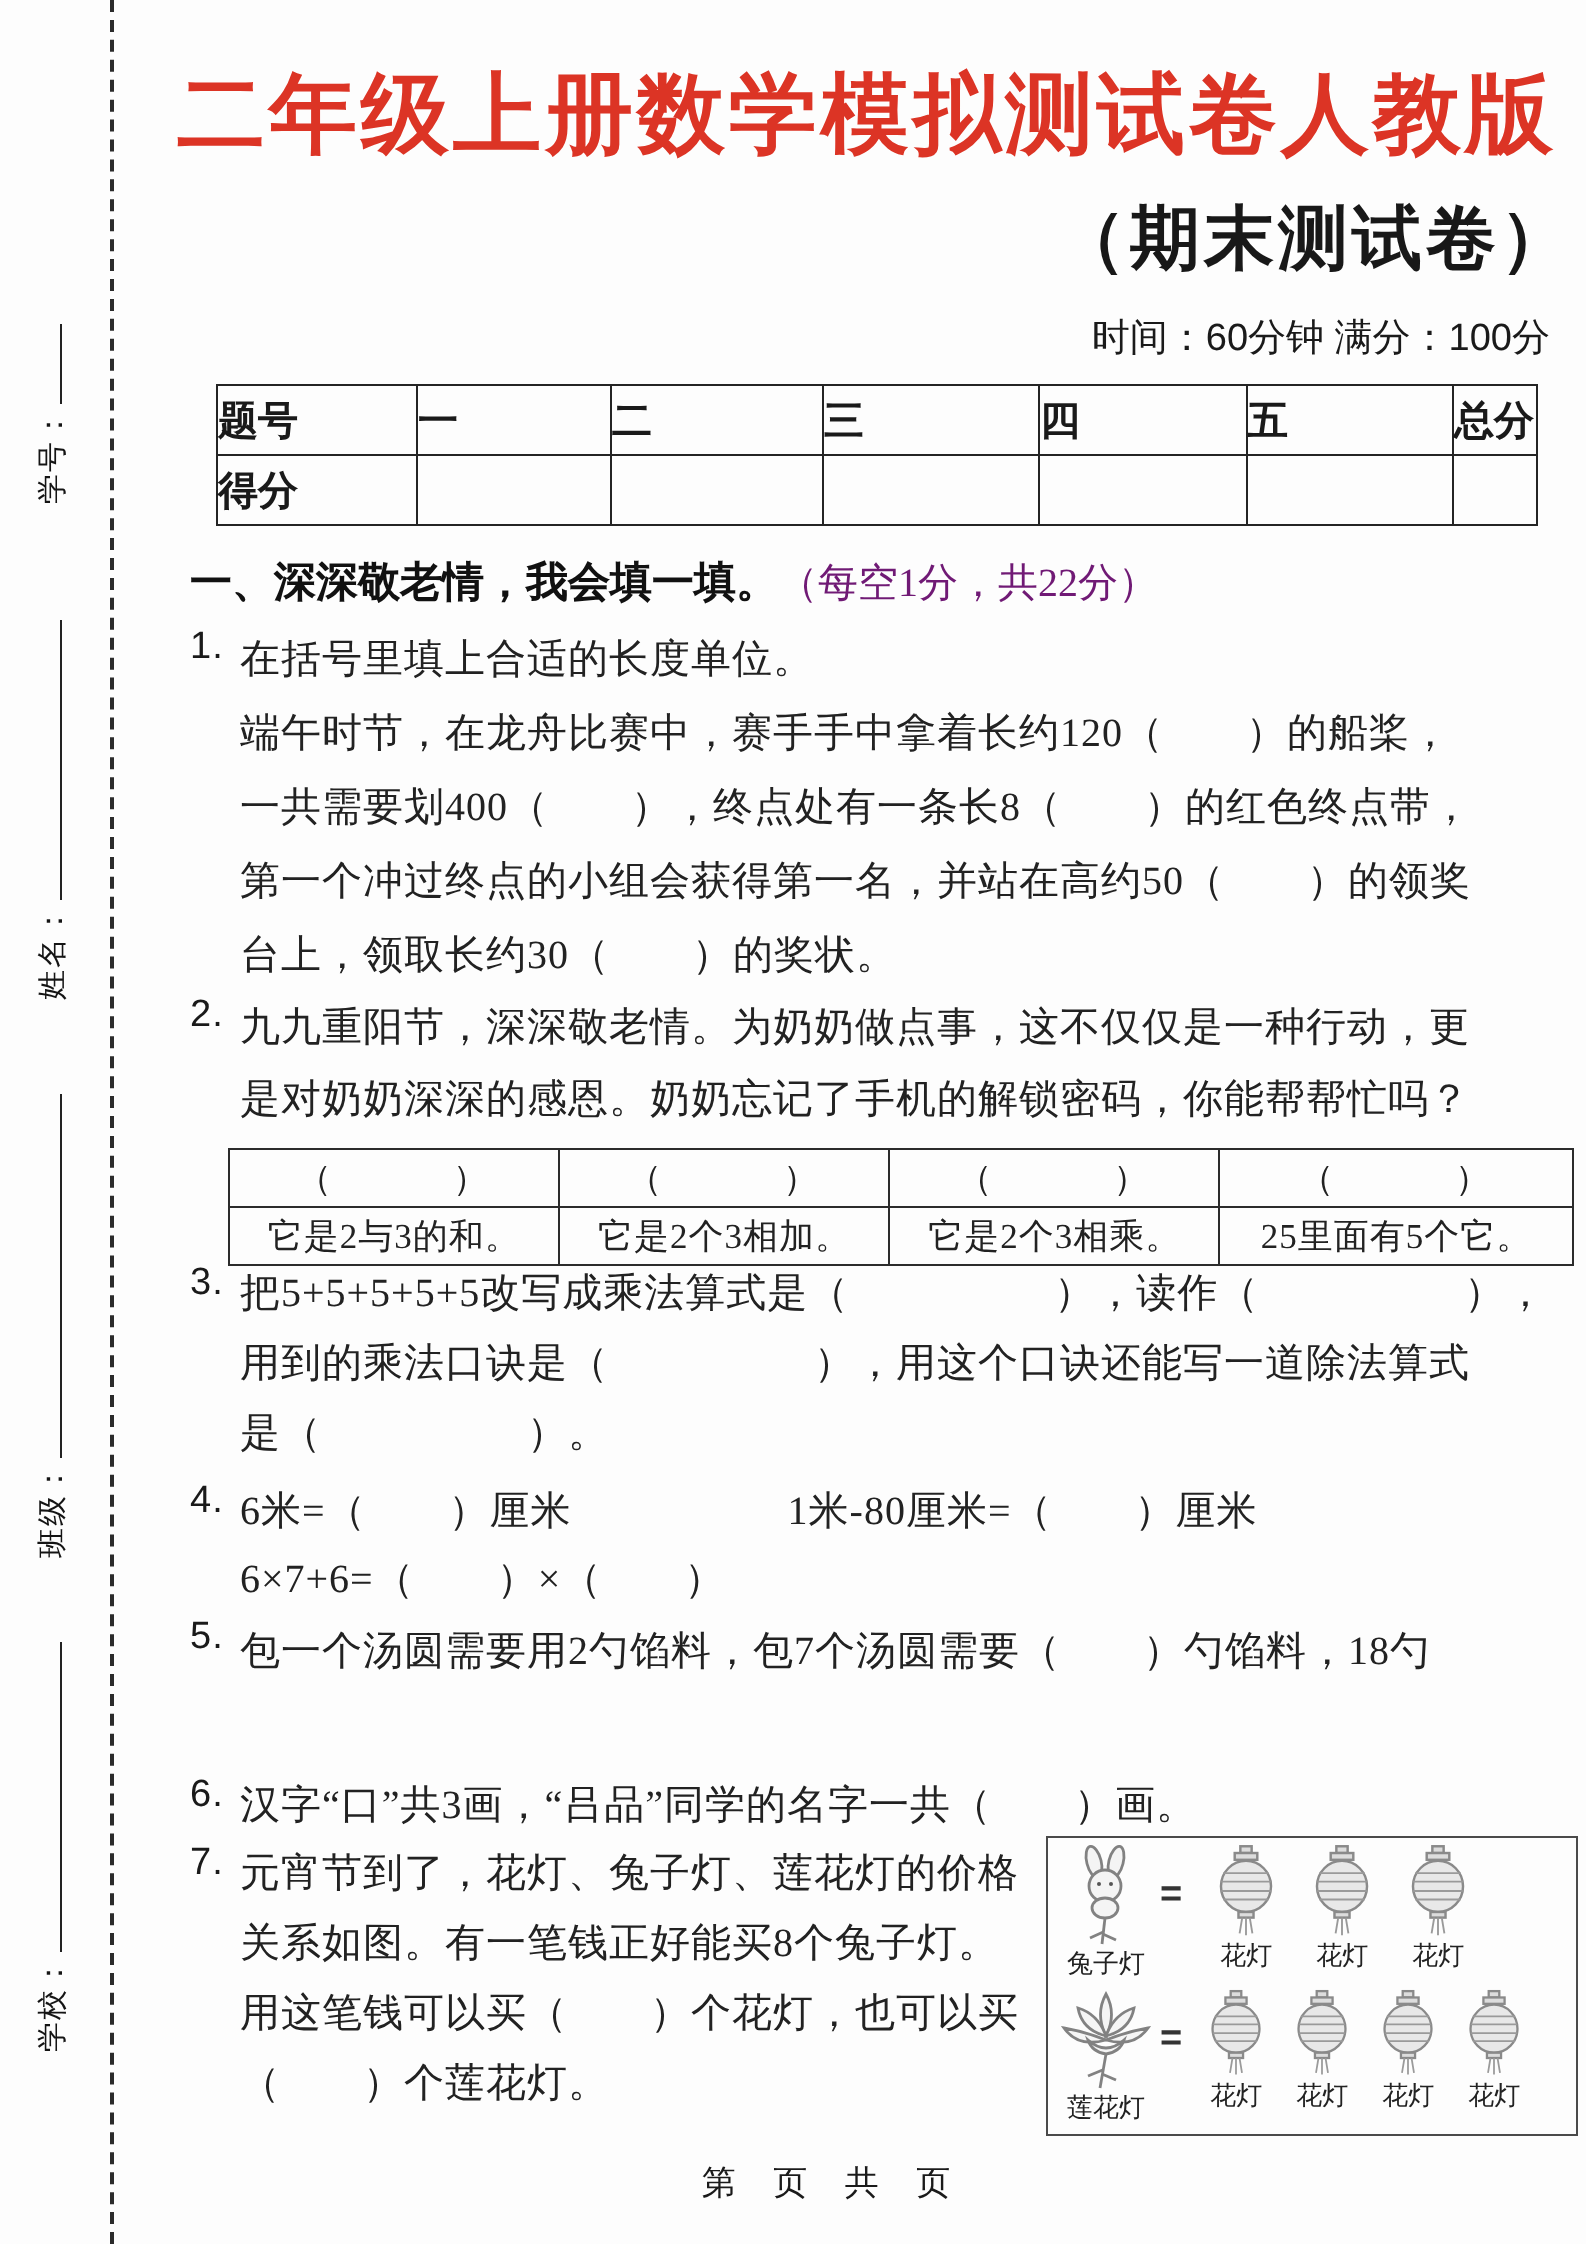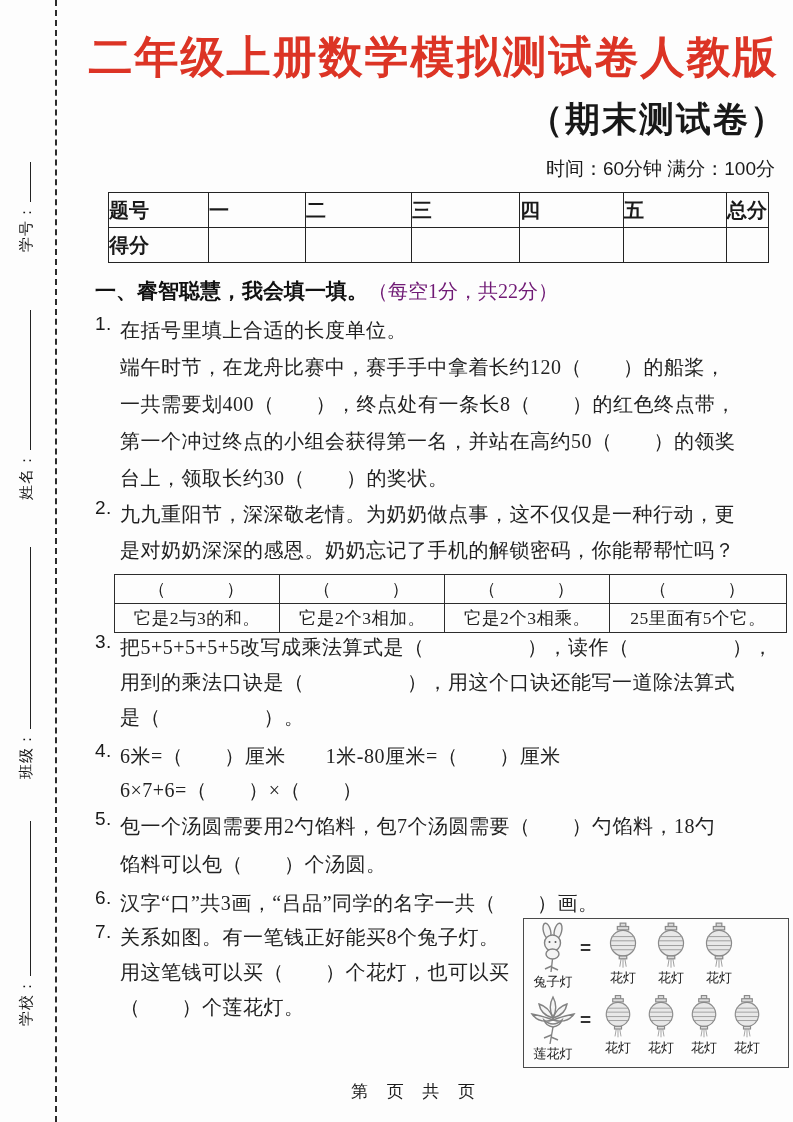--- a/index.html
+++ b/index.html
@@ -54,21 +54,21 @@
   .lh37 .qbody div { line-height:37px; }
   .lh36 .qbody div { line-height:36px; }
   .lh35 .qbody div { line-height:35px; }
   .lh34 .qbody div { line-height:34px; }
   .lh38 .qbody div { line-height:38px; }
 
   .q2-table { border-collapse:collapse; margin:6px 0 0 -6px; width:673px; font-size:17.5px; }
   .q2-table td { border:1.6px solid #2c2c2c; text-align:center; padding:1px 3px; height:28px; line-height:26px; }
   .q2-table .paren-row td { letter-spacing:2px; }
 
-  .gap-part { display:inline-block; margin-left:40px; }
+  .gap-part { display:inline-block; margin-left:108px; }
 
   
   .figure-box {
     position:absolute; left:523px; top:918px; width:266px; height:150px;
     border:1.6px solid #4a4a4a; background:#fdfdfd; padding:3px 4px 0 4px;
   }
   .fig-row { display:flex; align-items:flex-start; height:72px; }
   .fig-cell { display:flex; flex-direction:column; align-items:center; }
   .fig-label { font-size:13px; line-height:14px; margin-top:1px; white-space:nowrap; color:#222; }
   .fig-eq { font-family:"Liberation Sans", sans-serif; font-weight:bold; font-size:19px; padding:15px 3px 0 2px; color:#333; }
@@ -129,21 +129,21 @@
       <td></td>
       <td></td>
       <td></td>
       <td></td>
       <td></td>
     </tr>
   </tbody>
     </table>
 
   <div class="sec-head">
-    <span class="hb">一、睿智聪慧，我会填一填。</span><span class="hn">（每空1分，共22分）</span>
+    <span class="hb">一、深深敬老情，我会填一填。</span><span class="hn">（每空1分，共22分）</span>
   </div>
 
   <div class="q lh37" style="top:312px; right:6px;">
     <span class="qnum">1.</span>
     <div class="qbody">
       <div>在括号里填上合适的长度单位。</div>
       <div>端午时节，在龙舟比赛中，赛手手中拿着长约120（　　）的船桨，</div>
       <div>一共需要划400（　　），终点处有一条长8（　　）的红色终点带，</div>
       <div>第一个冲过终点的小组会获得第一名，并站在高约50（　　）的领奖</div>
       <div>台上，领取长约30（　　）的奖状。</div>
@@ -188,34 +188,34 @@
     <div class="qbody">
       <div><span>6米=（　　）厘米</span><span class="gap-part">1米-80厘米=（　　）厘米</span></div>
       <div>6×7+6=（　　）×（　　）</div>
     </div>
   </div>
 
   <div class="q lh38" style="top:807px; right:6px;">
     <span class="qnum">5.</span>
     <div class="qbody">
       <div>包一个汤圆需要用2勺馅料，包7个汤圆需要（　　）勺馅料，18勺</div>
-      <div>馅料可以包（　　）个汤圆。</div>
     </div>
   </div>
 
   <div class="q lh35" style="top:886px; right:6px;">
     <span class="qnum">6.</span>
     <div class="qbody">
       <div>汉字“口”共3画，“吕品”同学的名字一共（　　）画。</div>
     </div>
   </div>
 
   <div class="q lh35" style="top:920px; width:432px;">
     <span class="qnum">7.</span>
     <div class="qbody">
+      <div>元宵节到了，花灯、兔子灯、莲花灯的价格</div>
       <div>关系如图。有一笔钱正好能买8个兔子灯。</div>
       <div>用这笔钱可以买（　　）个花灯，也可以买</div>
       <div>（　　）个莲花灯。</div>
     </div>
   </div>
 
   <div class="figure-box">
 
     <div class="fig-row">
       <div class="fig-cell" style="width:50px">

